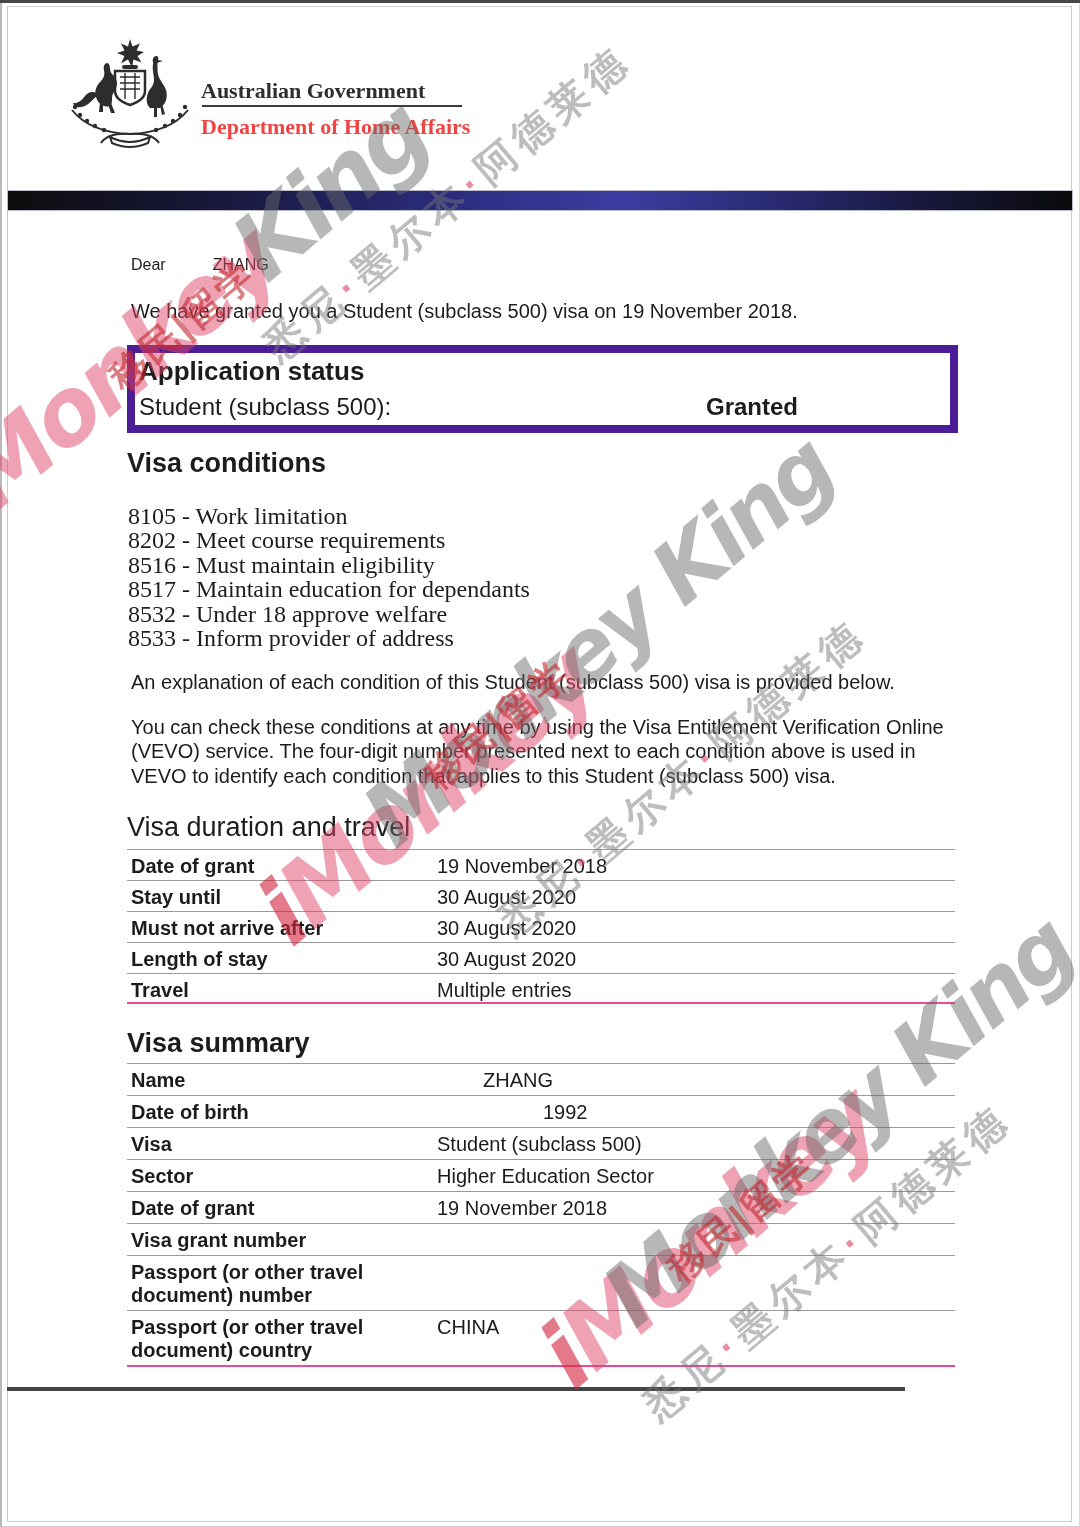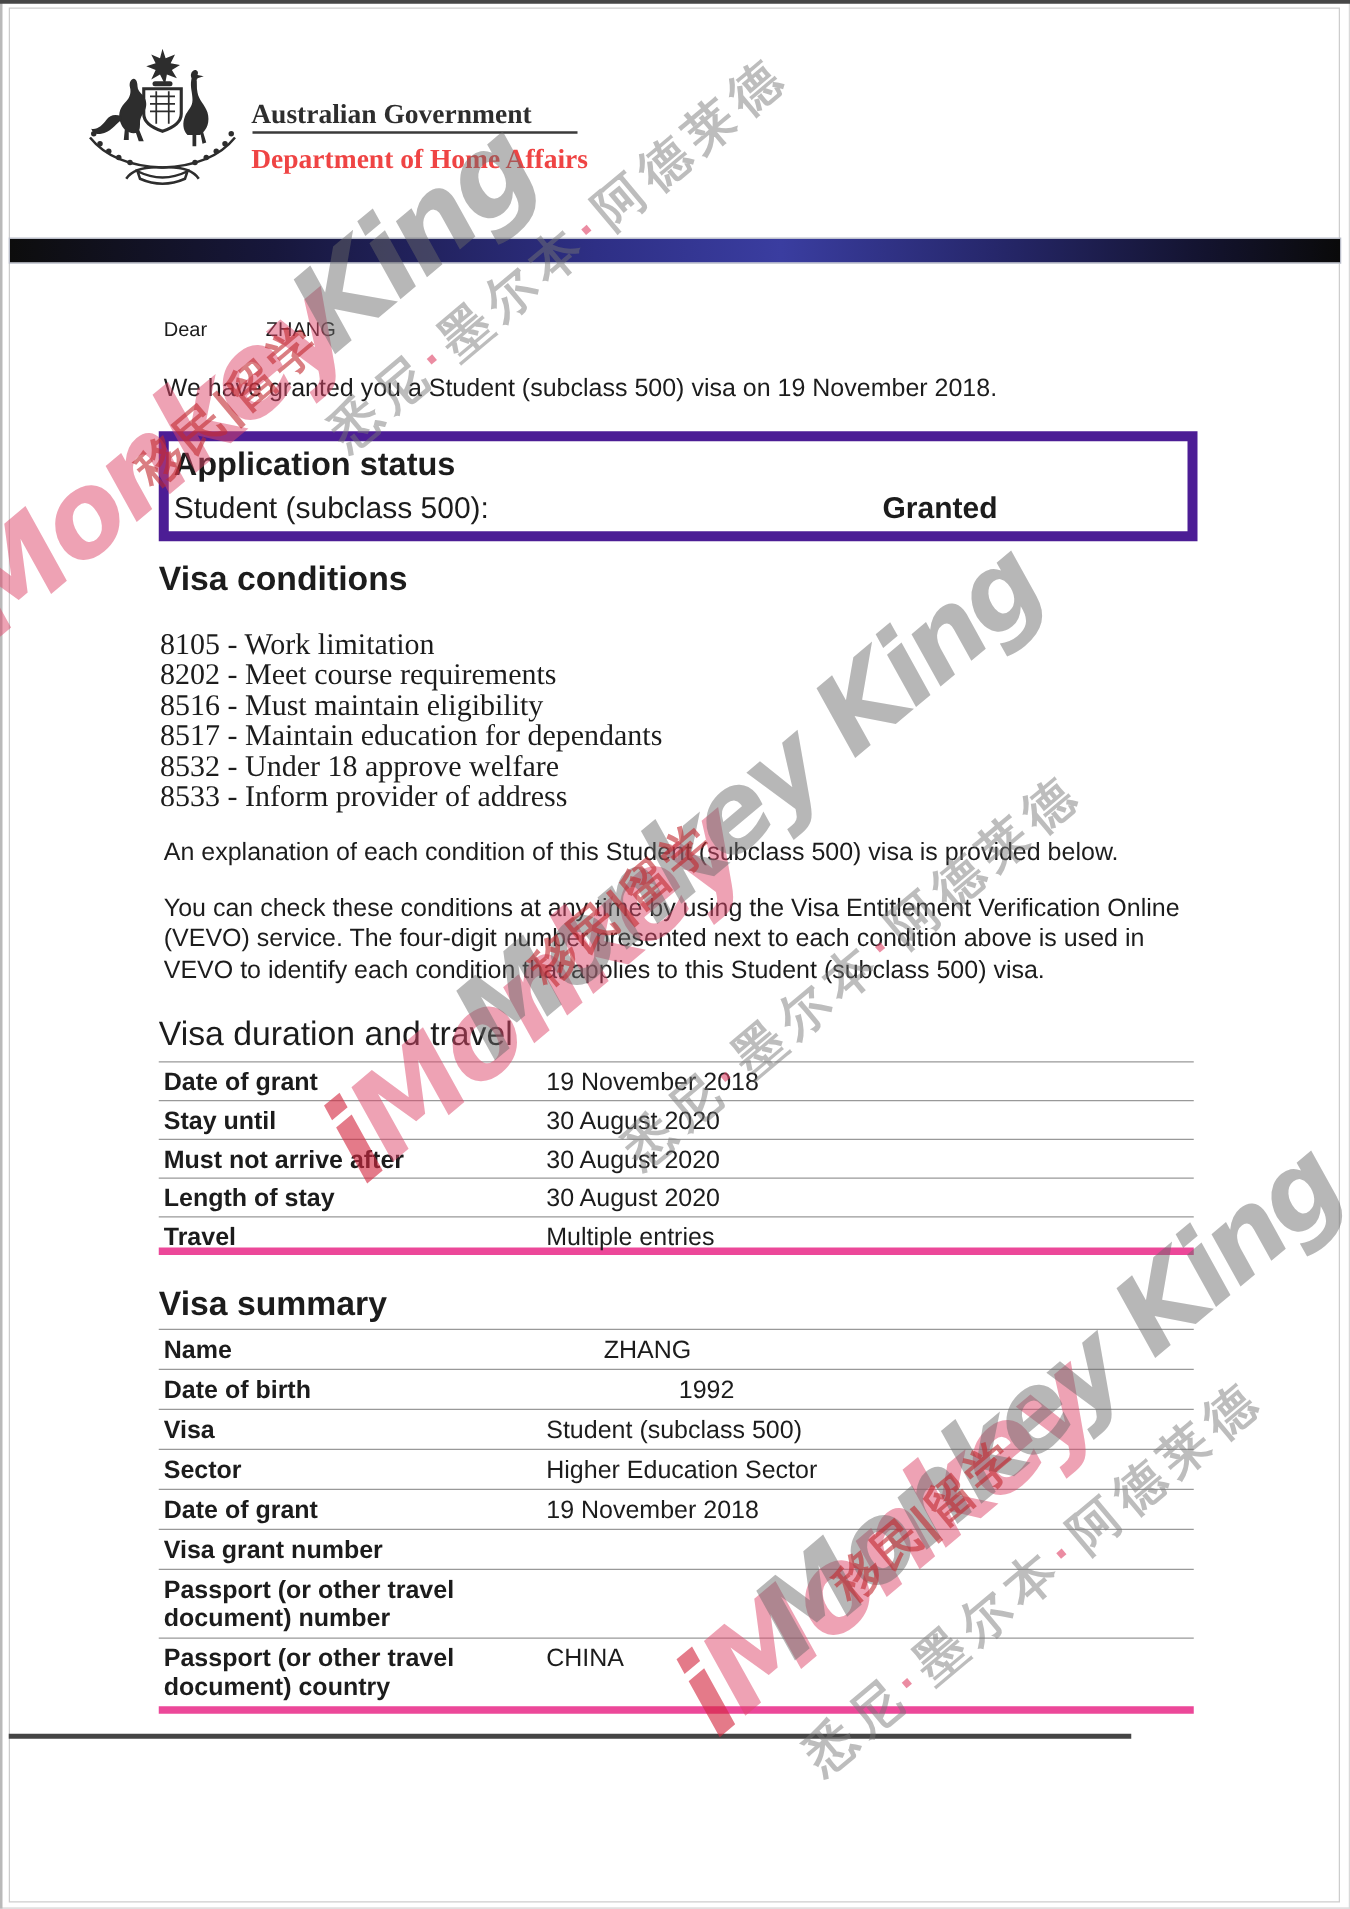--- a/index.html
+++ b/index.html
@@ -42,21 +42,21 @@
   .para2 { position:absolute; left:131px; top:715px; font-size:20px; line-height:24.3px; white-space:pre-line; }
 
   .dur-heading { position:absolute; left:127px; top:812px; font-size:27px; font-weight:normal; }
   .dur-table { position:absolute; left:127px; top:849px; width:828px; }
   .sum-heading { position:absolute; left:127px; top:1028px; font-size:27px; font-weight:bold; }
   .sum-table { position:absolute; left:127px; top:1063px; width:828px; }
 
   .row { display:flex; border-top:1px solid #999; box-sizing:border-box;
     padding-top:5px; padding-bottom:3px; font-size:20px; }
   .dur-table .row { height:31px; }
-  .row:last-child { border-bottom:6px solid #ec4899; }
+  .row:last-child { border-bottom:2px solid #ec4899; }
   .lbl { width:306px; font-weight:bold; padding-left:4px; white-space:pre-line; line-height:23px; }
   .val { flex:1; line-height:23px; }
 
   .bottom-rule { position:absolute; left:7px; top:1387px; width:898px; height:4px; background:#454545; }
 
   
   .wm-layer { position:absolute; inset:0; pointer-events:none; }
   .wm-part { position:absolute; transform-origin:0 100%;
     transform:translateY(-100%) rotate(-40deg); white-space:nowrap; line-height:1.05; }
   .wm-brand { font-family:"DejaVu Sans",sans-serif; font-style:italic; font-weight:900;

